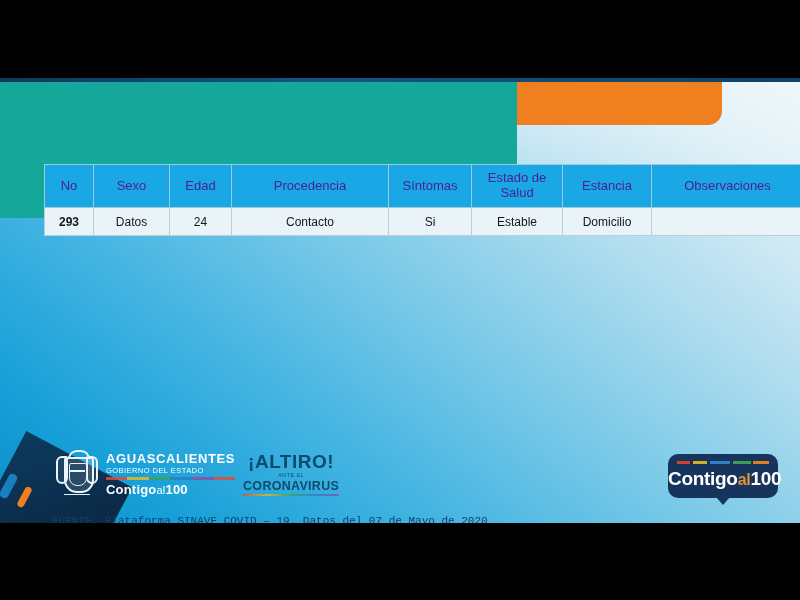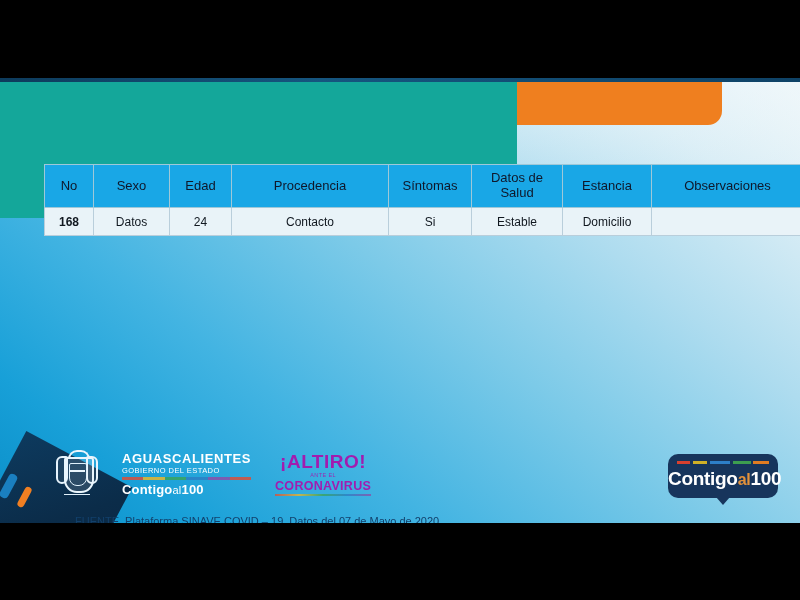--- a/index.html
+++ b/index.html
@@ -110,21 +110,21 @@
     position: absolute;
     left: 44px;
     top: 86px;
     width: 719px;
     border-collapse: collapse;
     z-index: 12;
     table-layout: fixed;
   }
   #cases-table th {
     background: #19a7e6;
-    color: #0f172a;
+    color: #4c1d95;
     font-size: 13px;
     font-weight: normal;
     line-height: 1.15;
     padding: 6px 2px;
     height: 30px;
     border: 1px solid #9fc8d8;
     text-align: center;
     vertical-align: middle;
   }
   #cases-table td {
@@ -184,21 +184,21 @@
     z-index: 15;
   }
 
   
   #footer-logos {
     position: absolute;
     left: 56px;
     top: 372px;
     display: flex;
     align-items: center;
-    gap: 24px;
+    gap: 8px;
     z-index: 20;
   }
   
   #crest {
     width: 42px;
     height: 48px;
     position: relative;
   }
   .crest-shield {
     position: absolute;
@@ -276,21 +276,21 @@
   .ags-line3 {
     font-size: 13px;
     font-weight: bold;
     letter-spacing: .2px;
   }
   .ags-line3 .light { font-weight: normal; font-size: 11px; }
 
   
   #altiro {
     text-align: center;
-    color: #a21caf;
+    color: #0c4a6e;
     line-height: 1;
   }
   .altiro-top {
     font-size: 19px;
     font-weight: bold;
     letter-spacing: .5px;
     white-space: nowrap;
   }
   .altiro-mid {
     font-size: 5.5px;
@@ -357,26 +357,27 @@
     font-weight: bold;
     color: #ffffff;
     white-space: nowrap;
     letter-spacing: -.3px;
   }
   #badge-text .al { color: #e3913a; font-size: 16px; font-weight: bold; }
 
   
   #source-note {
     position: absolute;
-    left: 75px;
+    left: 52px;
     top: 437px;
     font-size: 11px;
     color: #12406b;
     white-space: nowrap;
     z-index: 18;
+    font-family: Liberation Mono, monospace;
   }
 </style>
 </head>
 <body>
 
 <div id="frame">
 
   <div class="letterbox" id="letterbox-top"></div>
 
   <div id="slide">
@@ -391,28 +392,28 @@
     <div id="slide-title">CASOS POSITIVOS</div>
 
     <table id="cases-table">
       <thead>
         <tr>
           <th class="col-no">No</th>
           <th class="col-sexo">Sexo</th>
           <th class="col-edad">Edad</th>
           <th class="col-proc">Procedencia</th>
           <th class="col-sint">Síntomas</th>
-          <th class="col-estado">Datos de Salud</th>
+          <th class="col-estado">Estado de Salud</th>
           <th class="col-estancia">Estancia</th>
           <th class="col-obs">Observaciones</th>
         </tr>
       </thead>
       <tbody>
         <tr>
-          <td class="col-no">168</td>
+          <td class="col-no">293</td>
           <td class="col-sexo">Datos</td>
           <td class="col-edad">24</td>
           <td class="col-proc">Contacto</td>
           <td class="col-sint">Si</td>
           <td class="col-estado">Estable</td>
           <td class="col-estancia">Domicilio</td>
           <td class="col-obs"></td>
         </tr>
       </tbody>
     </table>

